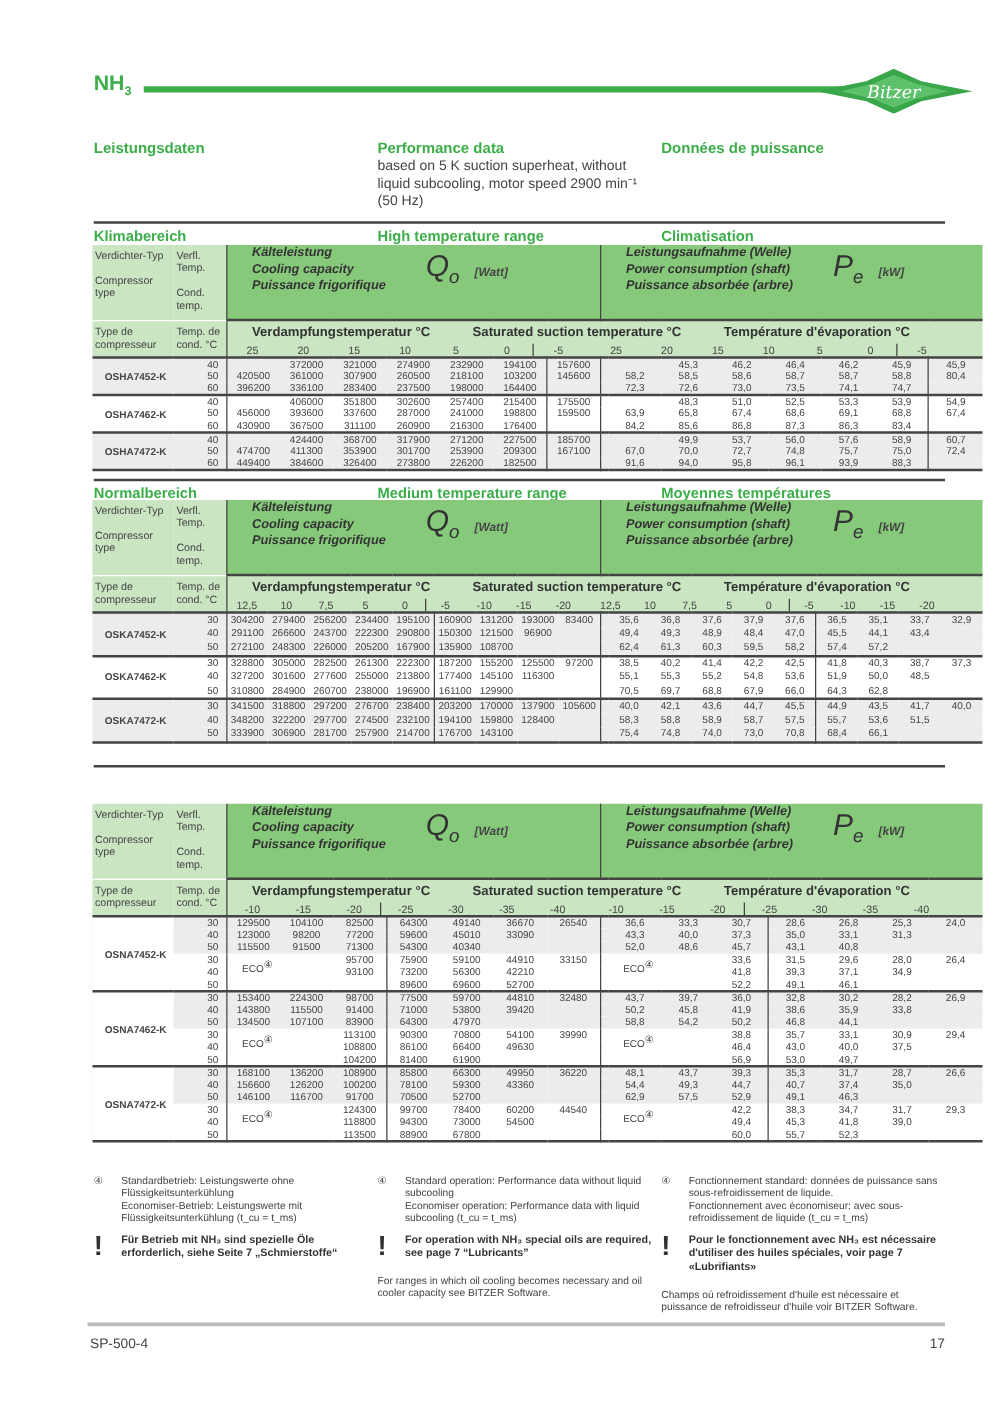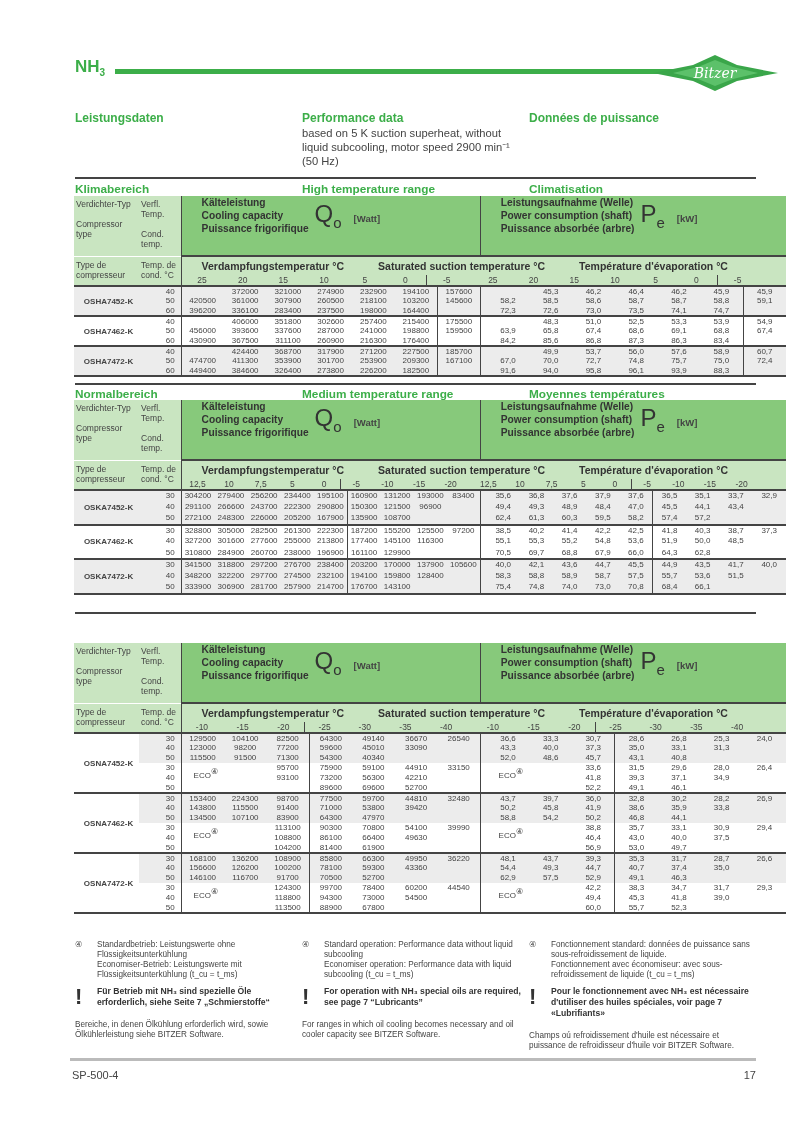--- a/index.html
+++ b/index.html
@@ -12,23 +12,23 @@
   .intro { position: absolute; top: 111px; left: 75px; width: 690px; display: flex; }
   .intro .col { width: 227px; font-size: 11.2px; line-height: 14px; color: #444; }
   .intro .col h3 { font-size: 12px; color: #3cae49; font-weight: bold; line-height: 15px; }
   .rule { position: absolute; left: 75px; width: 681px; height: 2px; background: #444; }
   .sectitle { position: absolute; left: 75px; width: 690px; display: flex; font-size: 11.8px; font-weight: bold; color: #3cae49; line-height: 14px; }
   .sectitle div { width: 227px; }
   table.t { position: absolute; left: 74px; width: 712px; border-collapse: collapse; font-size: 8px; color: #444; table-layout: fixed; }
   table.t td { padding: 0; vertical-align: top; }
   .lh { background: #c9e5c1; font-size: 8.5px; line-height: 10px; padding: 3px 2px !important; color: #444; }
   .hdr { background: #87c97b; border-left: 1px solid #444; }
-  .hdrbox { display: flex; align-items: center; height: 100%; padding-left: 20px; }
+  .hdrbox { display: flex; align-items: center; height: 100%; padding-left: 20px; font-style: italic; }
   .hdrbox .lbl { font-weight: bold; font-size: 10.2px; line-height: 13px; color: #333; }
-  .hdrbox .sym { font-size: 24px; margin-left: 6px; color: #333; }
+  .hdrbox .sym { font-size: 24px; margin-left: 32px; color: #333; }
   .hdrbox .sym sub { font-size: 15px; }
   .hdrbox .unit { font-size: 9.5px; font-weight: bold; margin-left: 12px; margin-top: 6px; }
   .sub { background: #c9e5c1; }
   .subtitle { font-weight: bold; font-size: 10.5px; color: #333; white-space: nowrap; }
   .row td { text-align: center; line-height: 9px; font-size: 8px; }
   .g1 { background: #ececec; }
   .g2 { background: #fff; }
   .model { font-weight: bold; font-size: 8.8px; padding-left: 4px !important; vertical-align: middle !important; }
   .cond { text-align: right !important; padding-right: 6px !important; }
   .vsep { border-left: 1px solid #444; }
@@ -181,21 +181,21 @@
           <td class="">218100</td>
           <td class="">103200</td>
           <td class=" vsep">145600</td>
           <td class="vsep"></td>
           <td class="">58,2</td>
           <td class="">58,5</td>
           <td class="">58,6</td>
           <td class="">58,7</td>
           <td class="">58,7</td>
           <td class="">58,8</td>
-          <td class="vsep">59,1</td>
+          <td class="vsep">80,4</td>
         </tr>
         <tr class="row g1" style="height:10px;">
           <td class="cond">60</td>
           <td class="vsep">396200</td>
           <td class="">336100</td>
           <td class="">283400</td>
           <td class="">237500</td>
           <td class="">198000</td>
           <td class="">164400</td>
           <td class=" vsep"></td>
@@ -1007,21 +1007,20 @@
     <div class="col">
     <div class="fn">
         <span class="m">④</span>
         <span style="white-space:pre-line">Standardbetrieb: Leistungswerte ohne Flüssigkeitsunterkühlung
 Economiser-Betrieb: Leistungswerte mit Flüssigkeitsunterkühlung (t_cu = t_ms)</span>
       </div>
     <div class="warn">
         <span class="ex">!</span>
         <span>Für Betrieb mit NH₃ sind spezielle Öle erforderlich, siehe Seite 7 „Schmierstoffe“</span>
       </div>
-    <div class="oil">Bereiche, in denen Ölkühlung erforderlich wird, sowie Ölkühlerleistung siehe BITZER Software.</div>
   </div>
     <div class="col">
     <div class="fn">
         <span class="m">④</span>
         <span style="white-space:pre-line">Standard operation: Performance data without liquid subcooling
 Economiser operation: Performance data with liquid subcooling (t_cu = t_ms)</span>
       </div>
     <div class="warn">
         <span class="ex">!</span>
         <span>For operation with NH₃ special oils are required, see page 7 “Lubricants”</span>

